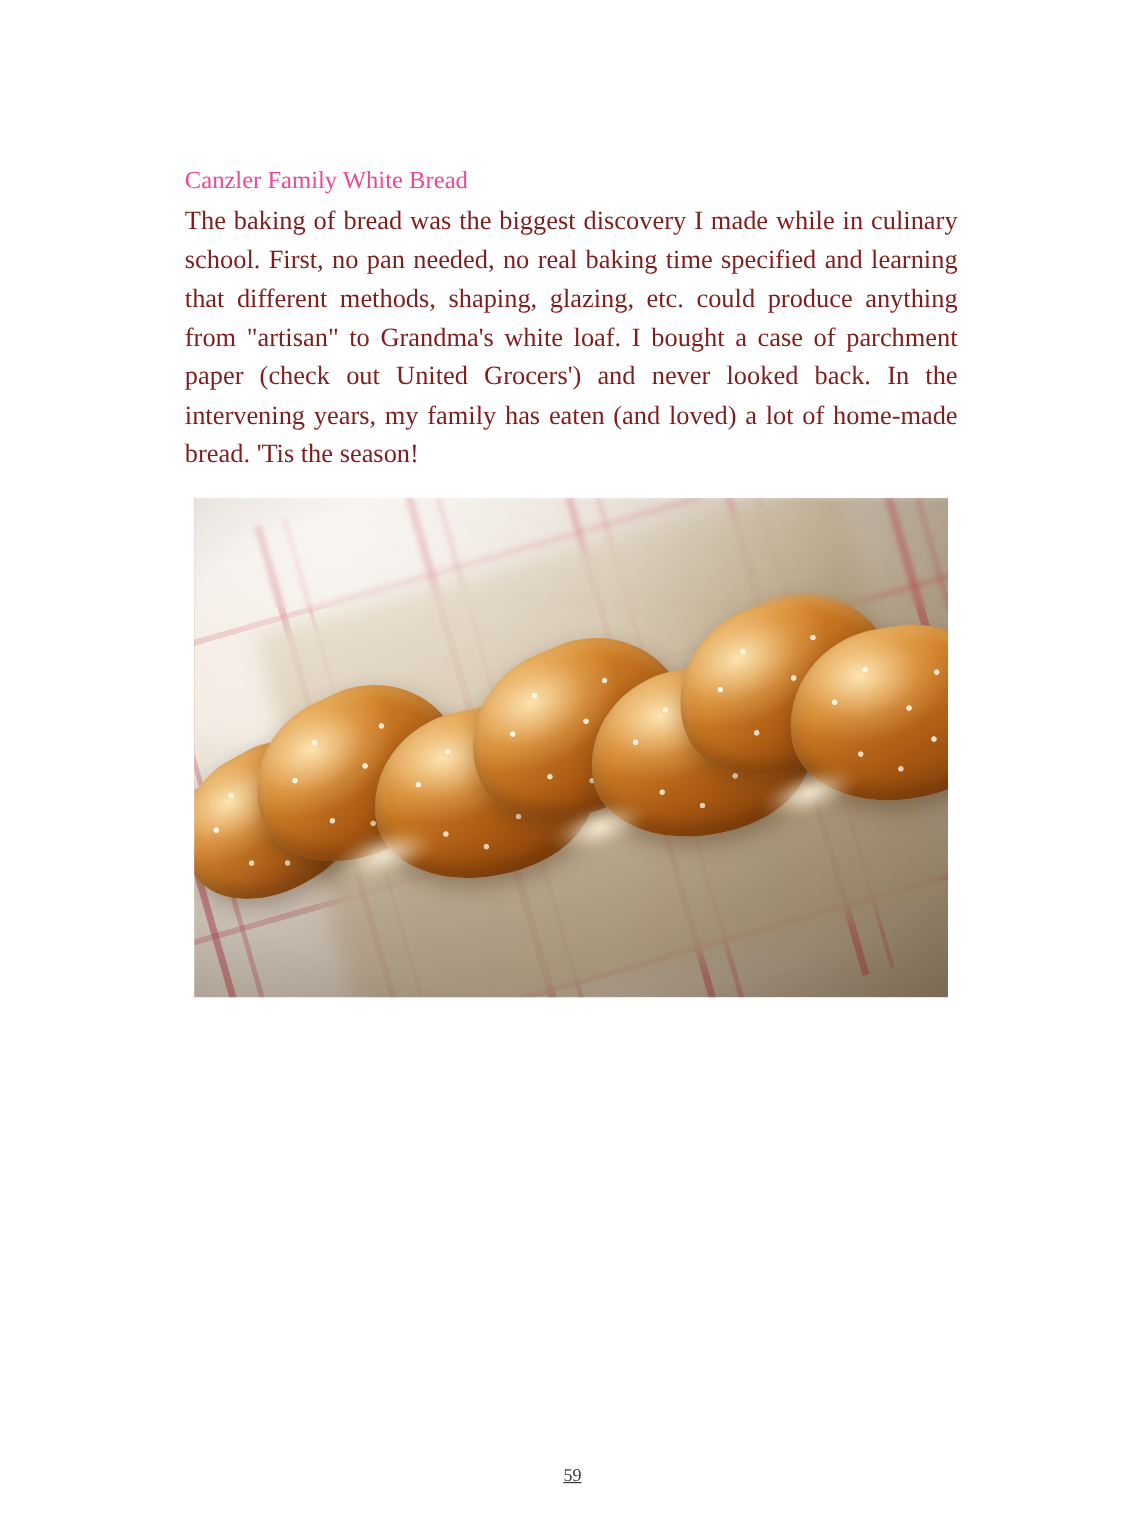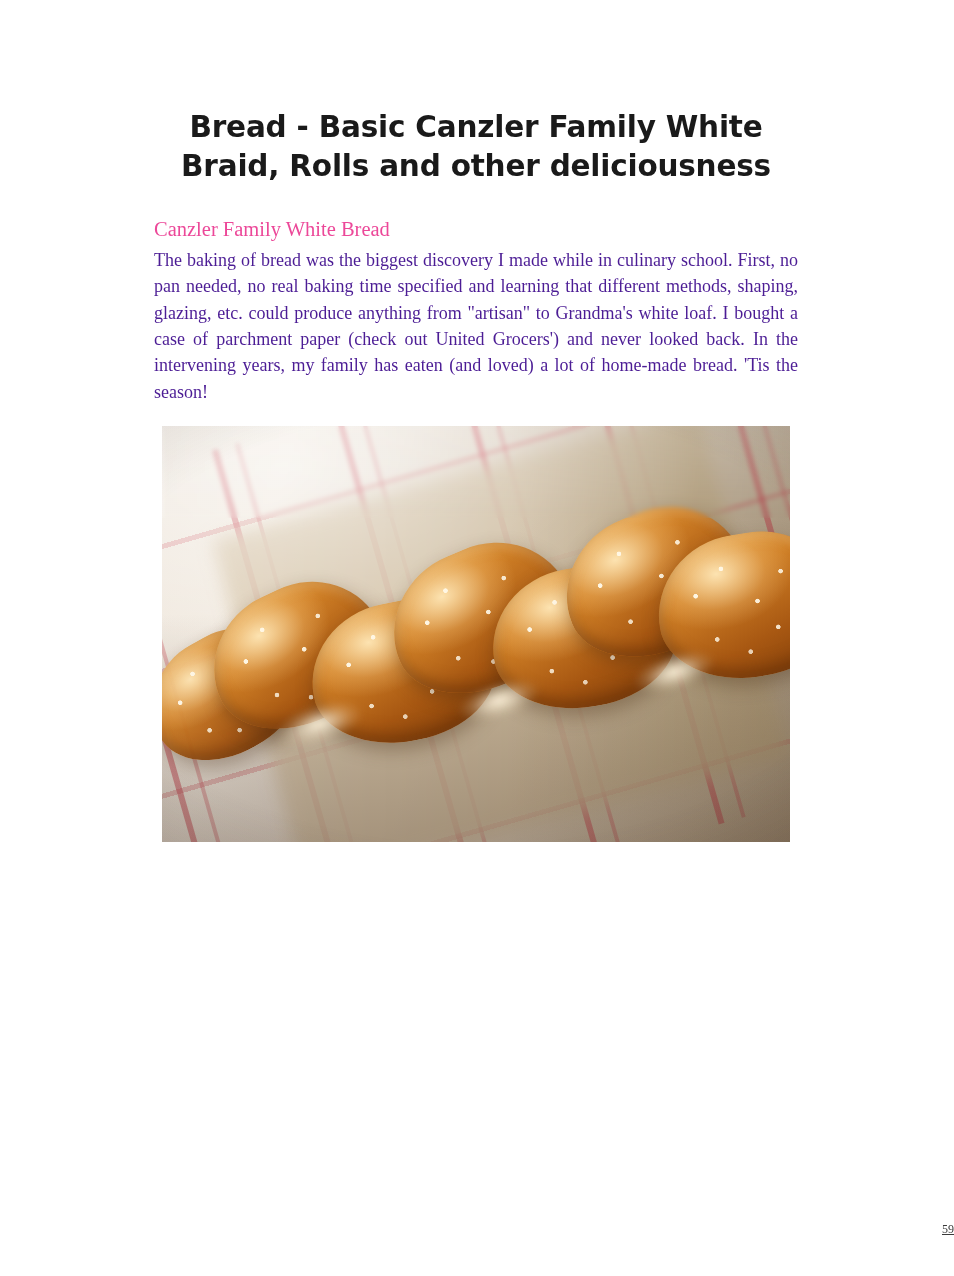--- a/index.html
+++ b/index.html
@@ -47,25 +47,25 @@
     color: #ec4899;
   }
 
   .byline div {
     white-space: nowrap;
   }
 
   p.body-text {
     margin: 0;
     margin-top: 2px;
-    font-size: 18px;
+    font-size: 22px;
     line-height: 1.47;
     text-align: justify;
     text-justify: inter-word;
-    color: #4c1d95;
+    color: #7f1d1d;
   }
 
   .figure {
     margin-top: 21px;
     width: 100%;
   }
 
   .photo {
     position: relative;
     width: 628px;
@@ -207,34 +207,33 @@
     font-style: italic;
     font-size: 13.5px;
     color: #2f2b28;
   }
 
   .page-number {
     position: absolute;
     left: 0;
     right: 0;
     top: 1222px;
-    text-align: right;
-    font-size: 12px;
+    text-align: center;
+    font-size: 15px;
     color: #3a3a3a;
     text-decoration: underline;
   }
 </style>
 </head>
 <body>
 
 <div class="page">
 
   <div class="content">
 
-    <h1 class="doc-title">Bread - Basic Canzler Family White Braid, Rolls and other deliciousness</h1>
 
     <div class="byline">
       <div>Canzler Family White Bread</div>
     </div>
 
     <p class="body-text">The baking of bread was the biggest discovery I made while in culinary school.  First, no pan needed, no real baking time specified and learning that different methods, shaping, glazing, etc. could produce anything from "artisan" to Grandma's white loaf.  I bought a case of parchment paper (check out United Grocers') and never looked back.  In the intervening years, my family has eaten (and loved) a lot of home-made bread.  'Tis the season!</p>
 
     <div class="figure">
       <div class="photo">
         <div class="cloth"></div>

